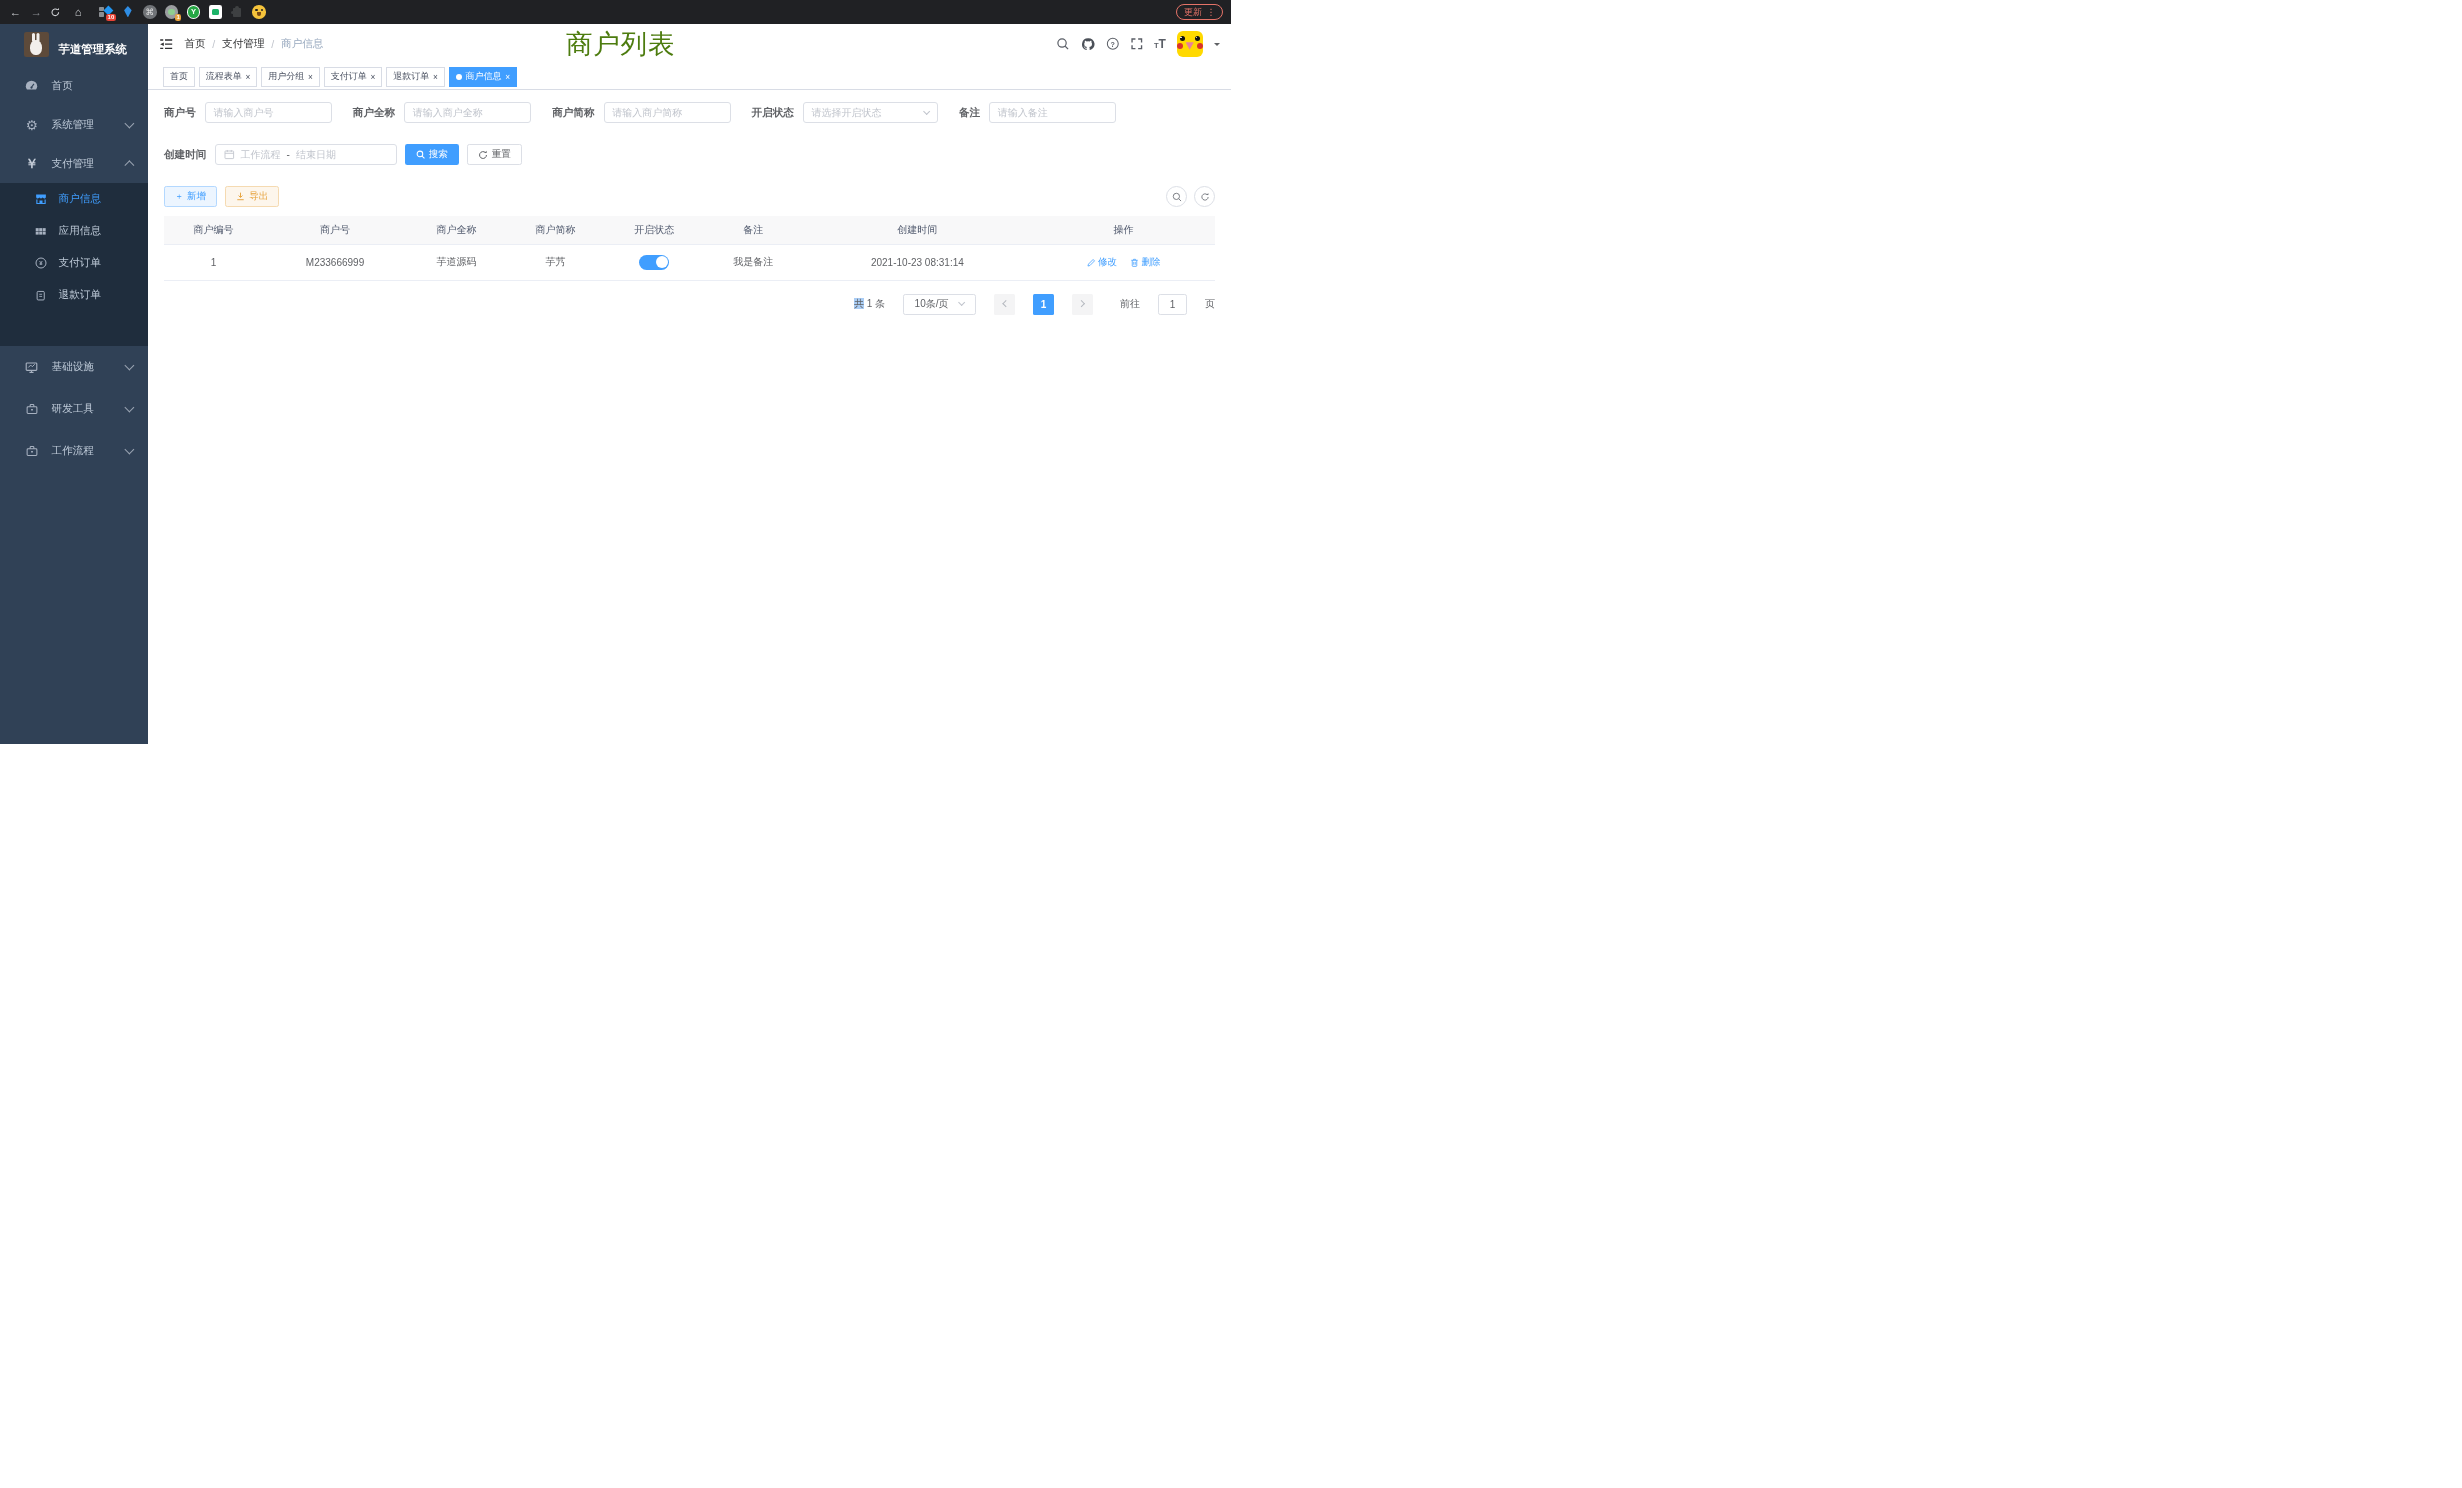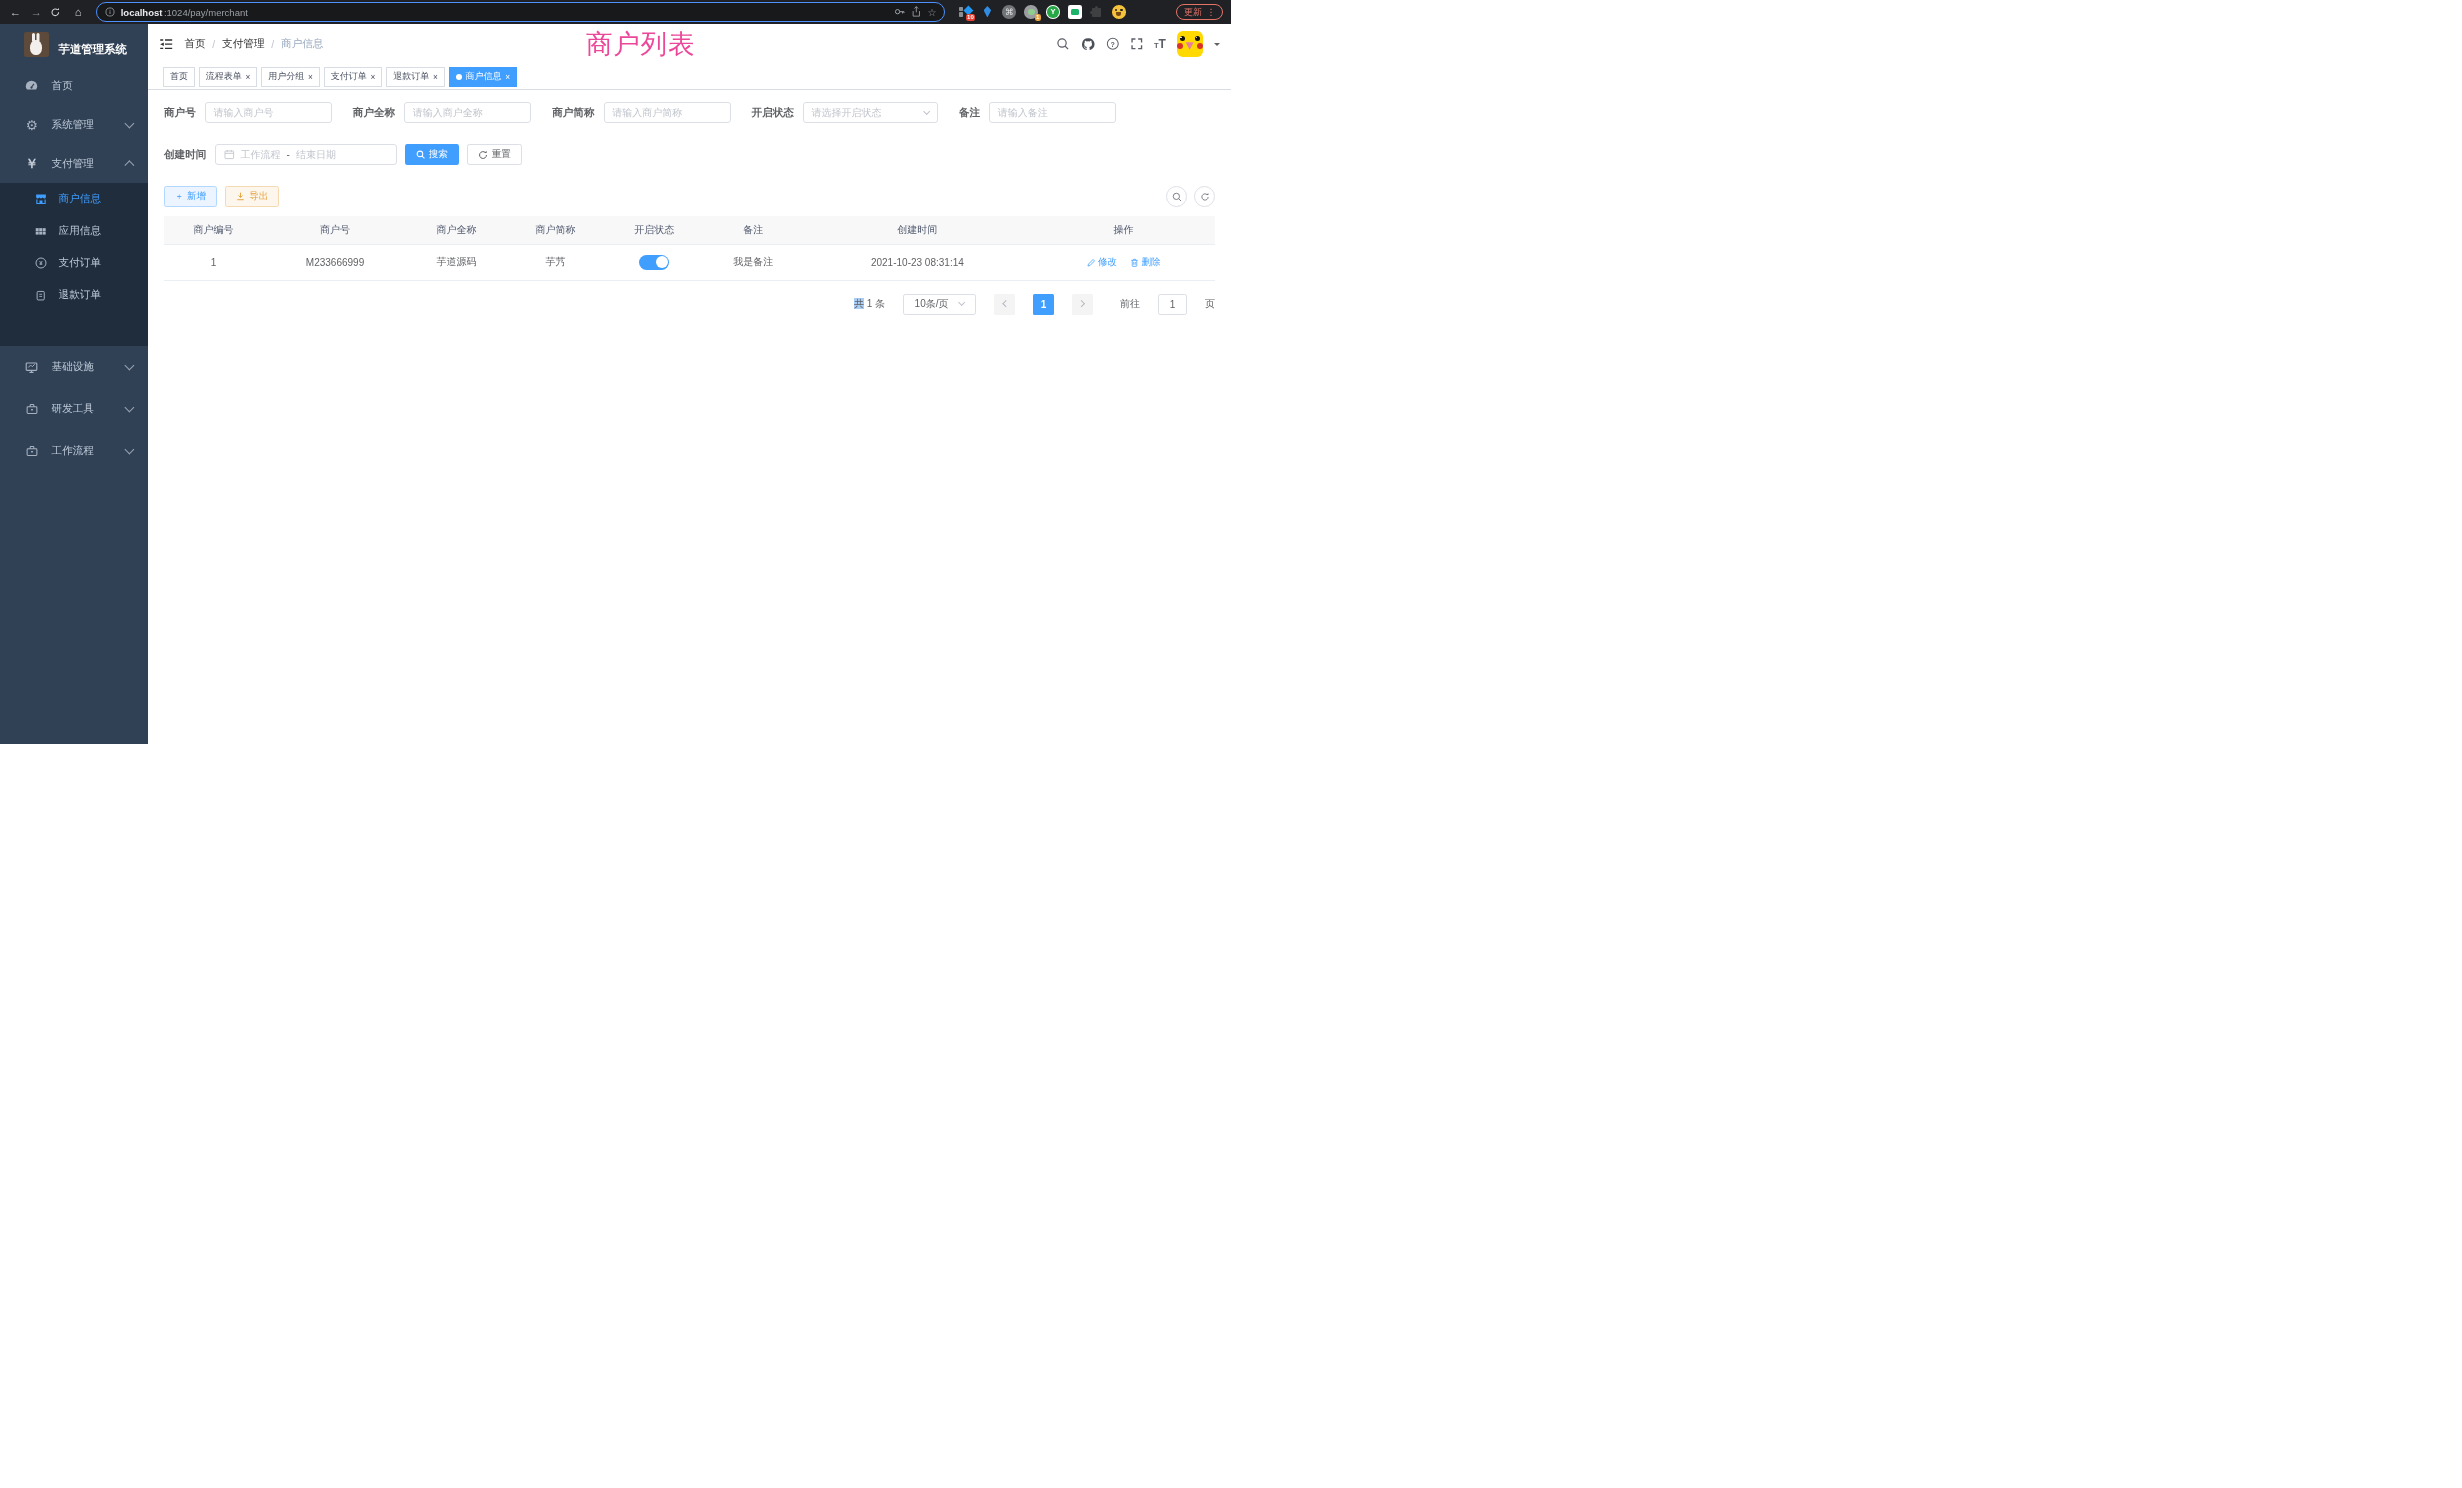--- a/index.html
+++ b/index.html
@@ -69,21 +69,21 @@
   .m-item.lower { height:42px; }
 
   
   .main { flex:1; display:flex; flex-direction:column; background:#fff; position:relative; }
   .navbar { height:40px; display:flex; align-items:center; padding:0 11.4px; position:relative; }
   .hamburger { color:#303133; margin-right:10.6px; display:flex; }
   .crumbs { font-size:10.6px; display:flex; align-items:center; gap:6.8px; }
   .crumbs .c1 { color:#303133; }
   .crumbs .sep { color:#c0c4cc; }
   .crumbs .clast { color:#97a8be; }
-  .annotation { position:absolute; left:438px; top:1.5px; font-size:26.5px; color:#ec4899; font-weight:500; letter-spacing:0.8px; }
+  .annotation { position:absolute; left:418px; top:1.5px; font-size:26.5px; color:#4d7c0f; font-weight:500; letter-spacing:0.8px; }
   .nav-right { margin-left:auto; display:flex; align-items:center; gap:10.6px; color:#5a5e66; }
   .tt-icon { font-weight:bold; color:#5a5e66; }
   .tt-icon .sm { font-size:7.6px; }
   .tt-icon .lg { font-size:12px; }
   .avatar { width:26.5px; height:26.5px; border-radius:6px; background:#ffd900; position:relative; overflow:hidden; }
   .avatar .eye { position:absolute; top:5.3px; width:5.3px; height:5.3px; background:#111; border-radius:50%; }
   .avatar .eye:after { content:""; position:absolute; left:0.8px; top:0.8px; width:1.5px; height:1.5px; background:#fff; border-radius:50%; }
   .avatar .cheek { position:absolute; top:12px; width:6px; height:6px; background:#d8332a; border-radius:50%; }
   .avatar .mouth { position:absolute; left:9px; top:11.4px; width:8.3px; height:7.6px; background:#e87f9c; clip-path:polygon(0 0,100% 0,50% 100%); }
   .caret-down { width:0; height:0; border-left:3px solid transparent; border-right:3px solid transparent; border-top:3.8px solid #606266; }
@@ -146,39 +146,20 @@
   <span class="navbtn">←</span>
   <span class="navbtn dim">→</span>
   <span class="navbtn">
     <svg width="10.6" height="10.6" viewBox="0 0 16 16">
         <path d="M13 8a5 5 0 1 1-1.6-3.7" stroke="#cfd1d4" stroke-width="1.6" fill="none"></path>
         <path d="M13.5 1.5v3.2h-3.2z" fill="#cfd1d4"></path>
       </svg>
   </span>
   <span class="navbtn">⌂</span>
 
-  <div class="urlbar">
-    <svg width="10" height="10" viewBox="0 0 16 16">
-        <circle cx="8" cy="8" r="6.5" stroke="#9aa0a6" stroke-width="1.3" fill="none"></circle>
-        <rect x="7.3" y="7" width="1.4" height="4" fill="#9aa0a6"></rect>
-        <rect x="7.3" y="4.5" width="1.4" height="1.4" fill="#9aa0a6"></rect>
-      </svg>
-    <span class="host">localhost</span>
-      <span class="path" style="margin-left:-4.5px">:1024/pay/merchant</span>
-    <span class="spacer"></span>
-    <svg width="11.4" height="11.4" viewBox="0 0 16 16">
-        <circle cx="5" cy="8" r="3" stroke="#9aa0a6" stroke-width="1.4" fill="none"></circle>
-        <path d="M8 8h6M12 8v2.5M14 8v2" stroke="#9aa0a6" stroke-width="1.4" fill="none"></path>
-      </svg>
-    <svg width="10.6" height="11.4" viewBox="0 0 16 18">
-        <path d="M3 8v8h10V8" stroke="#9aa0a6" stroke-width="1.4" fill="none"></path>
-        <path d="M8 1v9M5 4l3-3 3 3" stroke="#9aa0a6" stroke-width="1.4" fill="none"></path>
-      </svg>
-    <span class="url-icon">☆</span>
-  </div>
 
   <div class="exts">
     <span class="ext">
       <span class="e-squares"></span>
         <span class="e-diamond"></span>
       <span class="badge">10</span>
     </span>
     <span class="ext">
         <span class="e-kite"></span>
       </span>

